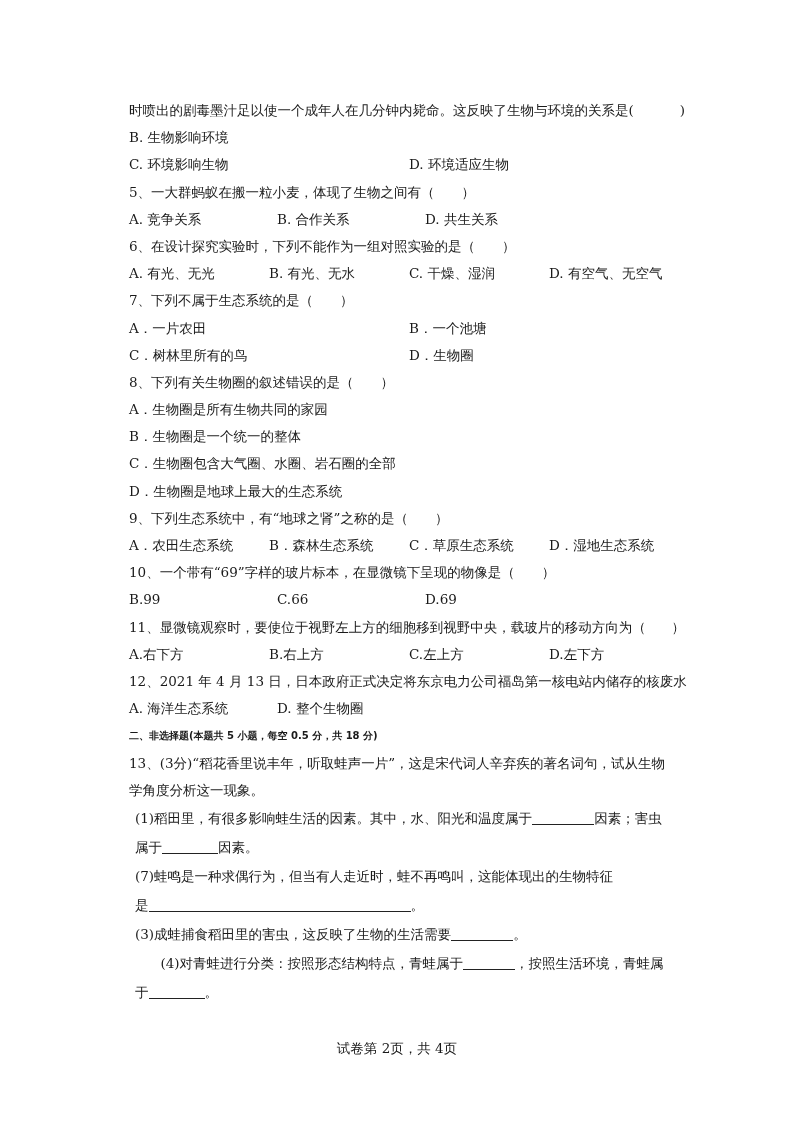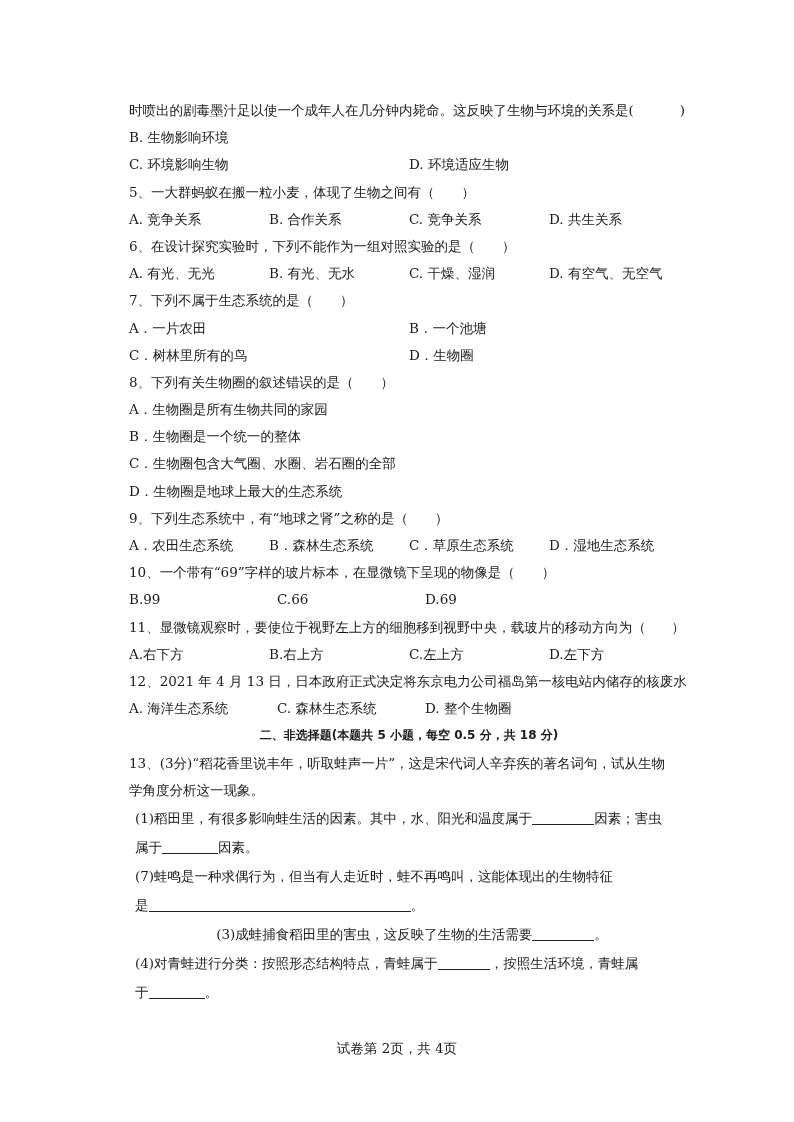--- a/index.html
+++ b/index.html
@@ -4,21 +4,21 @@
 <style>
   html, body { margin: 0; padding: 0; background: #ffffff; }
   body { width: 794px; height: 1122px; position: relative; overflow: hidden;
          font-family: "DejaVu Serif", "Liberation Serif", serif; color: #1a1a1a; }
   .page { position: absolute; left: 118px; top: 97px; width: 560px; margin-left: 11px; }
   .line { height: 27.2px; line-height: 27.2px; font-size: 13.5px; white-space: nowrap; position: relative; }
   .opts { display: flex; }
   .opts.four .opt { width: 148px; }
   .opts.two .opt { width: 330px; }
   .opt { white-space: nowrap; }
-  .bold { font-weight: bold; font-family: "DejaVu Sans", "Liberation Sans", sans-serif; font-size: 12px; text-align: center; }
+  .bold { font-weight: bold; font-family: "DejaVu Sans", "Liberation Sans", sans-serif; font-size: 10px; }
   .indent { padding-left: 6px; }
   .blank { display: inline-block; border-bottom: 1px solid #222; height: 14px; vertical-align: -2px; }
   .footer { position: absolute; top: 1040px; left: 0; width: 794px; text-align: center; font-size: 13.5px; }
   .rparen { position: absolute; right: 4px; top: 0; }
 </style>
 </head>
 <body>
 
 <div class="page">
 
@@ -31,21 +31,20 @@
   </div>
   <div class="line opts two">
     <span class="opt">C. 环境影响生物</span>
     <span class="opt">D. 环境适应生物</span>
   </div>
 
   <div class="line">5、一大群蚂蚁在搬一粒小麦，体现了生物之间有（　　）</div>
   <div class="line opts four">
     <span class="opt">A. 竞争关系</span>
     <span class="opt">B. 合作关系</span>
-    <span class="opt">C. 竞争关系</span>
     <span class="opt">D. 共生关系</span>
   </div>
 
   <div class="line">6、在设计探究实验时，下列不能作为一组对照实验的是（　　）</div>
   <div class="line opts four">
     <span class="opt">A. 有光、无光</span>
     <span class="opt">B. 有光、无水</span>
     <span class="opt">C. 干燥、湿润</span>
     <span class="opt">D. 有空气、无空气</span>
   </div>
@@ -88,21 +87,20 @@
   <div class="line opts four">
     <span class="opt">A.右下方</span>
     <span class="opt">B.右上方</span>
     <span class="opt">C.左上方</span>
     <span class="opt">D.左下方</span>
   </div>
 
   <div class="line">12、2021 年 4 月 13 日，日本政府正式决定将东京电力公司福岛第一核电站内储存的核废水</div>
   <div class="line opts four">
     <span class="opt">A. 海洋生态系统</span>
-    <span class="opt">C. 森林生态系统</span>
     <span class="opt">D. 整个生物圈</span>
   </div>
 
   <div class="line bold">二、非选择题(本题共 5 小题，每空 0.5 分，共 18 分)</div>
 
   <div class="line">13、(3分)“稻花香里说丰年，听取蛙声一片”，这是宋代词人辛弃疾的著名词句，试从生物</div>
   <div class="line">学角度分析这一现象。</div>
 
   <div class="line indent" style="height:29px;line-height:29px;">
     <span>(1)稻田里，有很多影响蛙生活的因素。其中，水、阳光和温度属于</span><span class="blank" style="width:62px;"></span><span>因素；害虫</span>
@@ -111,25 +109,25 @@
     <span>属于</span><span class="blank" style="width:56px;"></span><span>因素。</span>
   </div>
 
   <div class="line indent" style="height:29px;line-height:29px;">
     <span>(7)蛙鸣是一种求偶行为，但当有人走近时，蛙不再鸣叫，这能体现出的生物特征</span>
   </div>
   <div class="line indent" style="height:29px;line-height:29px;">
     <span>是</span><span class="blank" style="width:262px;"></span><span>。</span>
   </div>
 
-  <div class="line indent" style="height:29px;line-height:29px;text-align:center;">
+  <div class="line indent" style="height:29px;line-height:29px;">
     <span>(3)成蛙捕食稻田里的害虫，这反映了生物的生活需要</span><span class="blank" style="width:62px;"></span><span>。</span>
   </div>
 
-  <div class="line indent" style="height:29px;line-height:29px;">
+  <div class="line indent" style="height:29px;line-height:29px;text-align:center;">
     <span>(4)对青蛙进行分类：按照形态结构特点，青蛙属于</span><span class="blank" style="width:52px;"></span><span>，按照生活环境，青蛙属</span>
   </div>
   <div class="line indent" style="height:29px;line-height:29px;">
     <span>于</span><span class="blank" style="width:56px;"></span><span>。</span>
   </div>
 </div>
 
 <div class="footer">试卷第 2页，共 4页</div>
 
 </body></html>

